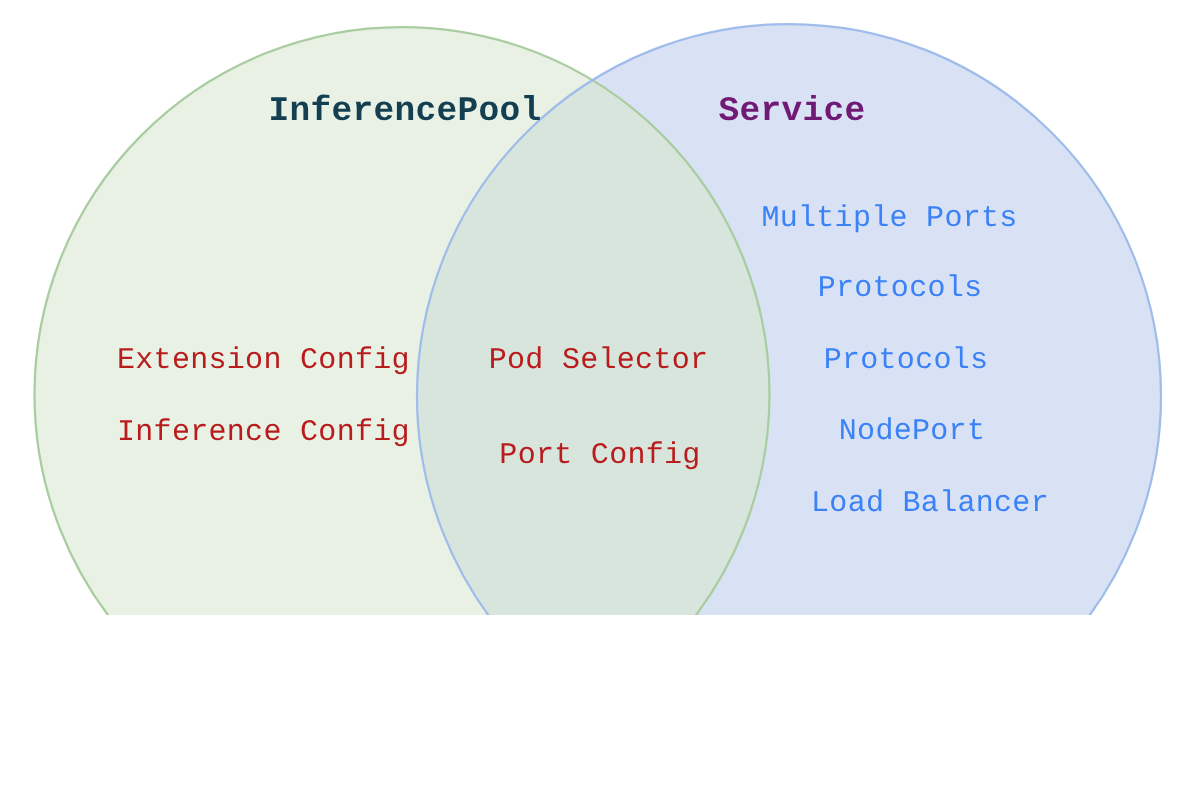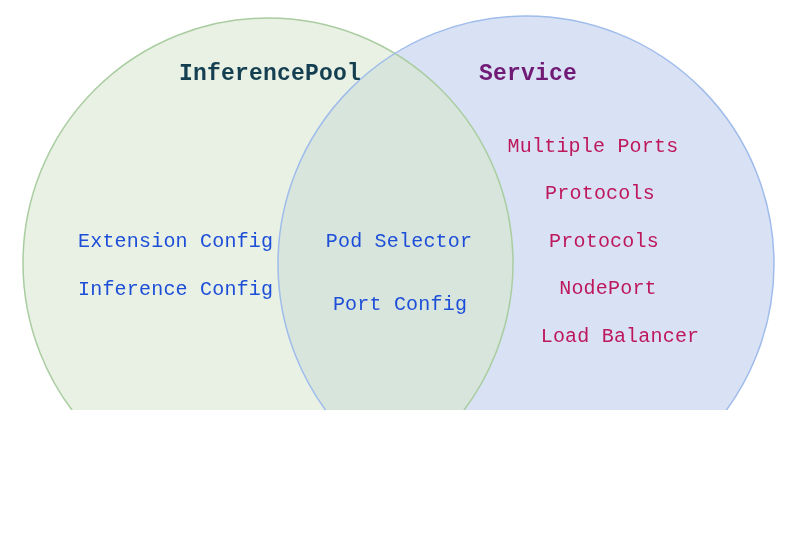--- a/index.html
+++ b/index.html
@@ -33,24 +33,24 @@
     font-weight: 700;
     transform: translate(-50%, -50%);
   }
   .title-left { color: #143f51; }
   .title-right { color: #701a75; }
   .item {
     font-size: 20px;
     font-weight: 400;
   }
   .item-teal {
-    color: #1d4ed8;
+    color: #b91c1c;
   }
   .item-blue {
-    color: #be185d;
+    color: #3b82f6;
   }
   .centered { transform: translate(-50%, -50%); }
   .left-aligned { transform: translate(0, -50%); }
 </style>
 </head>
 <body>
 
 <div class="canvas">
 
   <svg class="venn-svg" viewBox="0 0 800 533" aria-hidden="true">

